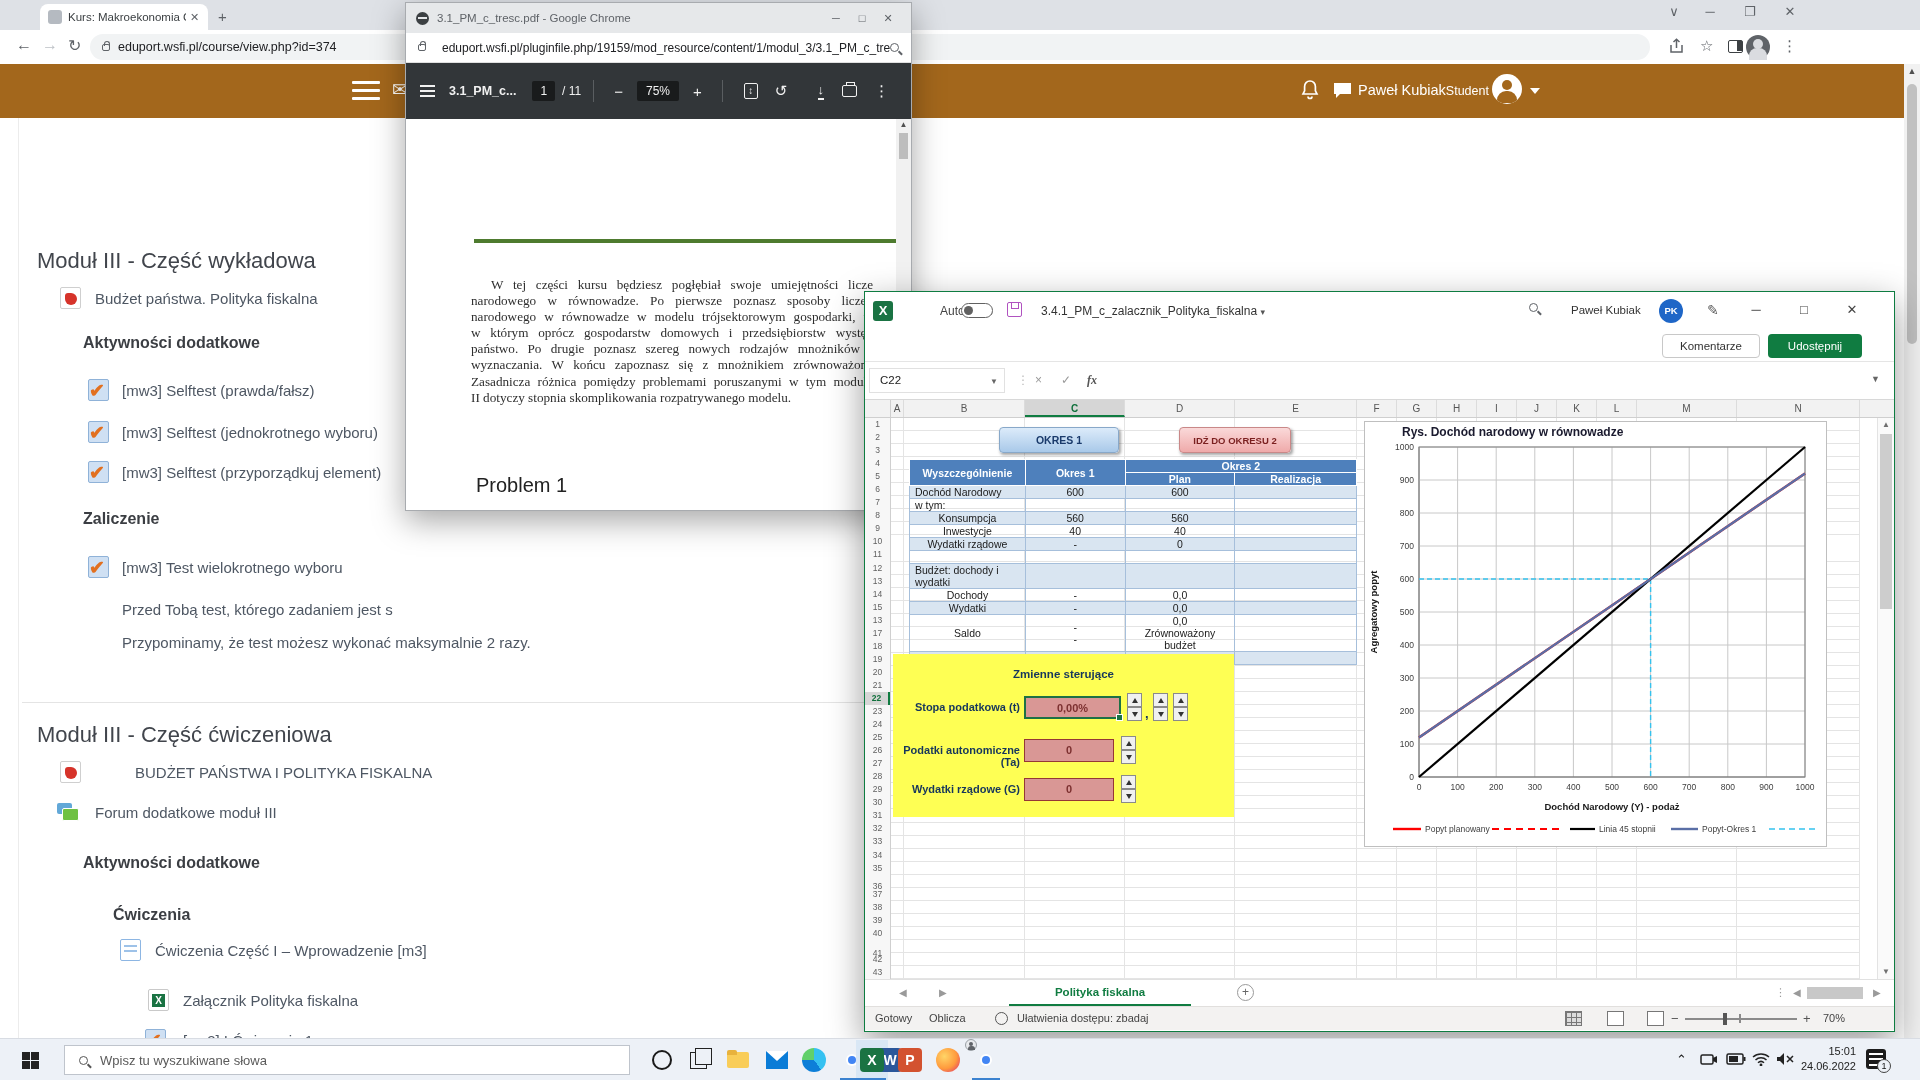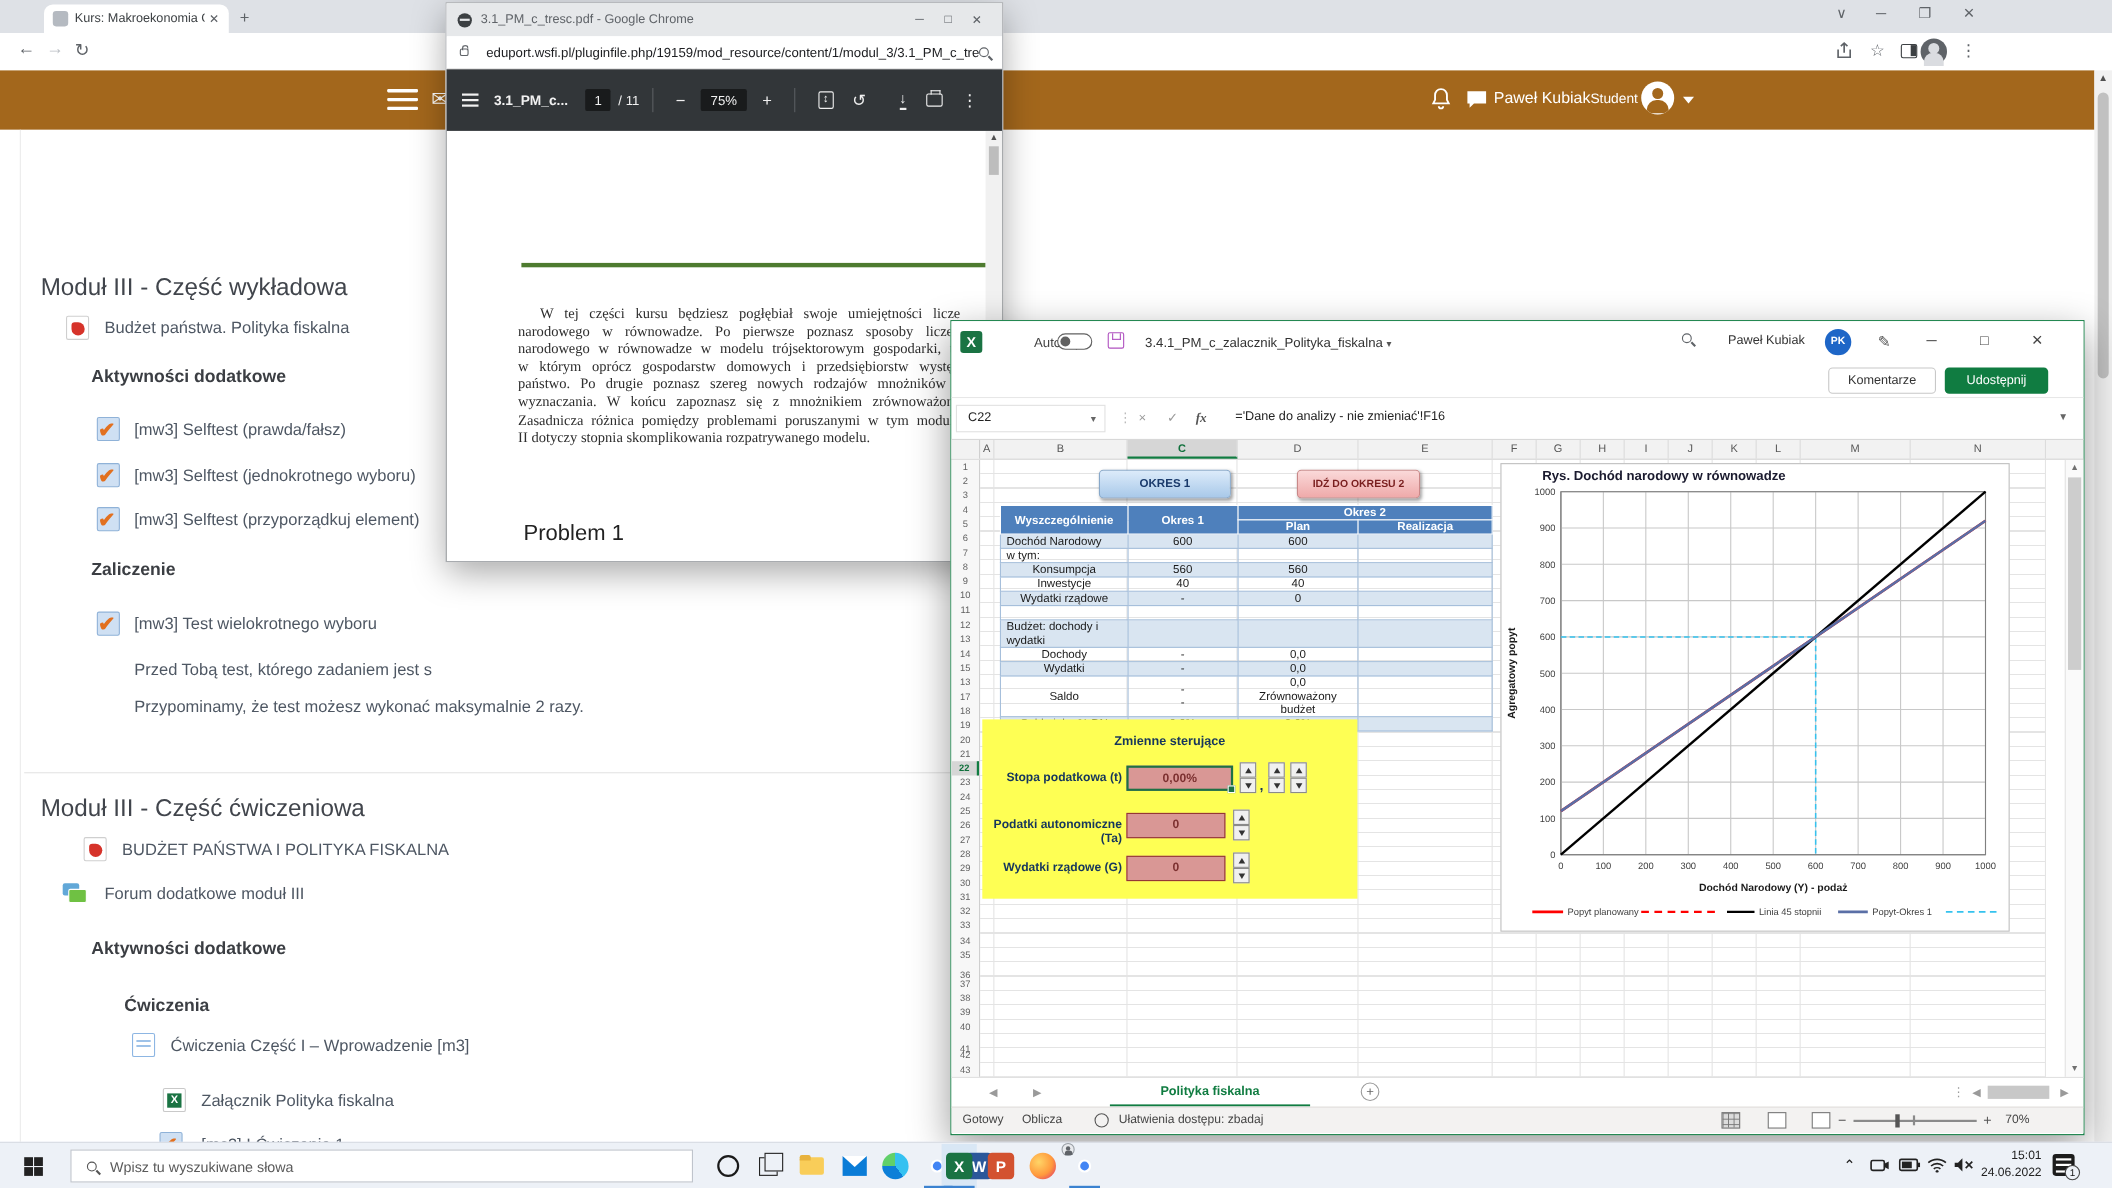--- a/index.html
+++ b/index.html
@@ -253,20 +253,24 @@
     <span id="newtab-btn">+</span>
     <span class="wctl" style="left:1660px">∨</span>
     <span class="wctl" style="left:1696px">─</span>
     <span class="wctl" style="left:1736px">❐</span>
     <span class="wctl" style="left:1776px">✕</span>
   </div>
   <div id="addrbar">
     <span class="navic" style="left:16px">←</span>
     <span class="navic" style="left:42px; color:#bdc1c6">→</span>
     <span class="navic" style="left:68px">↻</span>
+    <div id="urlpill">
+      <span class="lock"></span>
+      <span id="url-text">eduport.wsfi.pl/course/view.php?id=374</span>
+    </div>
     <svg class="bar-ic" style="left:1668px; top:8px" width="17" height="17" viewBox="0 0 17 17">
         <path d="M3 7v7h11V7M8.5 10V1.5M5.5 4l3-2.8 3 2.8" fill="none" stroke="#5f6368" stroke-width="1.5"></path>
       </svg>
     <span class="bar-ic" style="left:1700px">☆</span>
     <span class="bar-ic" style="left:1728px; width:15px; height:13px; border:1.6px solid #3c4043; border-radius:2px; top:10px">
         <i style="position:absolute;right:0;top:0;width:5px;height:10px;background:#3c4043"></i>
       </span>
     <span id="av-browser"></span>
     <span class="bar-ic" style="left:1782px">⋮</span>
   </div>
@@ -313,21 +317,21 @@
         </div>
         <div class="c-bold" style="left: 83px; top: 392px;">Zaliczenie</div>
         <div class="c-res" style="left: 88px; top: 441px;">
           <span class="ric ic-quiz" style="left: 0px; top: -3px;"></span>
           <span class="lbl" style="margin-left: 34px;">[mw3] Test wielokrotnego wyboru</span>
         </div>
         <div class="c-text" style="left: 122px; top: 483px;">Przed Tobą test, którego zadaniem jest s</div>
         <div class="c-text" style="left: 122px; top: 516px;">Przypominamy, że test możesz wykonać maksymalnie 2 razy.</div>
         <div class="c-div" style="left: 22px; top: 584px;"></div>
         <div class="c-h2" style="left: 37px; top: 604px;">Moduł III - Część ćwiczeniowa</div>
-        <div class="c-res" style="left: 76px; top: 646px;">
+        <div class="c-res" style="left: 60px; top: 646px; padding-left: 40px;">
           <span class="ric ic-pdf" style="left: 0px; top: -3px;"></span>
           <span class="lbl" style="margin-left: 35px;">BUDŻET PAŃSTWA I POLITYKA FISKALNA</span>
         </div>
         <div class="c-res" style="left: 57px; top: 686px;">
           <span class="ric ic-forum" style="left: 0px; top: -3px;"></span>
           <span class="lbl" style="margin-left: 38px;">Forum dodatkowe moduł III</span>
         </div>
         <div class="c-bold" style="left: 83px; top: 736px;">Aktywności dodatkowe</div>
         <div class="c-bold" style="left: 113px; top: 788px;">Ćwiczenia</div>
         <div class="c-res" style="left: 120px; top: 824px;">
@@ -428,21 +432,20 @@
     <div id="xl-menubar">
       <span id="xl-comments">Komentarze</span>
       <span id="xl-share">Udostępnij</span>
     </div>
     <div id="xl-formulabar">
       <span id="xl-namebox"><span>C22</span><span class="caret">▼</span></span>
       <span class="fb-ic" style="left:152px; color:#bbb">⋮</span>
       <span class="fb-ic" style="left:170px">×</span>
       <span class="fb-ic" style="left:196px">✓</span>
       <span class="fb-ic" id="xl-fx" style="left:222px">fx</span>
-      <span id="xl-formula-field">='Dane do analizy - nie zmieniać'!F16</span>
       <span id="xl-formula-caret">▼</span>
     </div>
 
     <div id="xl-colhdr">
       <span id="xl-corner"></span>
     <span class="colcell" style="left: 26px; width: 13px;">A</span>
         <span class="colcell" style="left: 39px; width: 121px;">B</span>
         <span class="colcell sel" style="left: 160px; width: 100px;">C</span>
         <span class="colcell" style="left: 260px; width: 110px;">D</span>
         <span class="colcell" style="left: 370px; width: 122px;">E</span>

